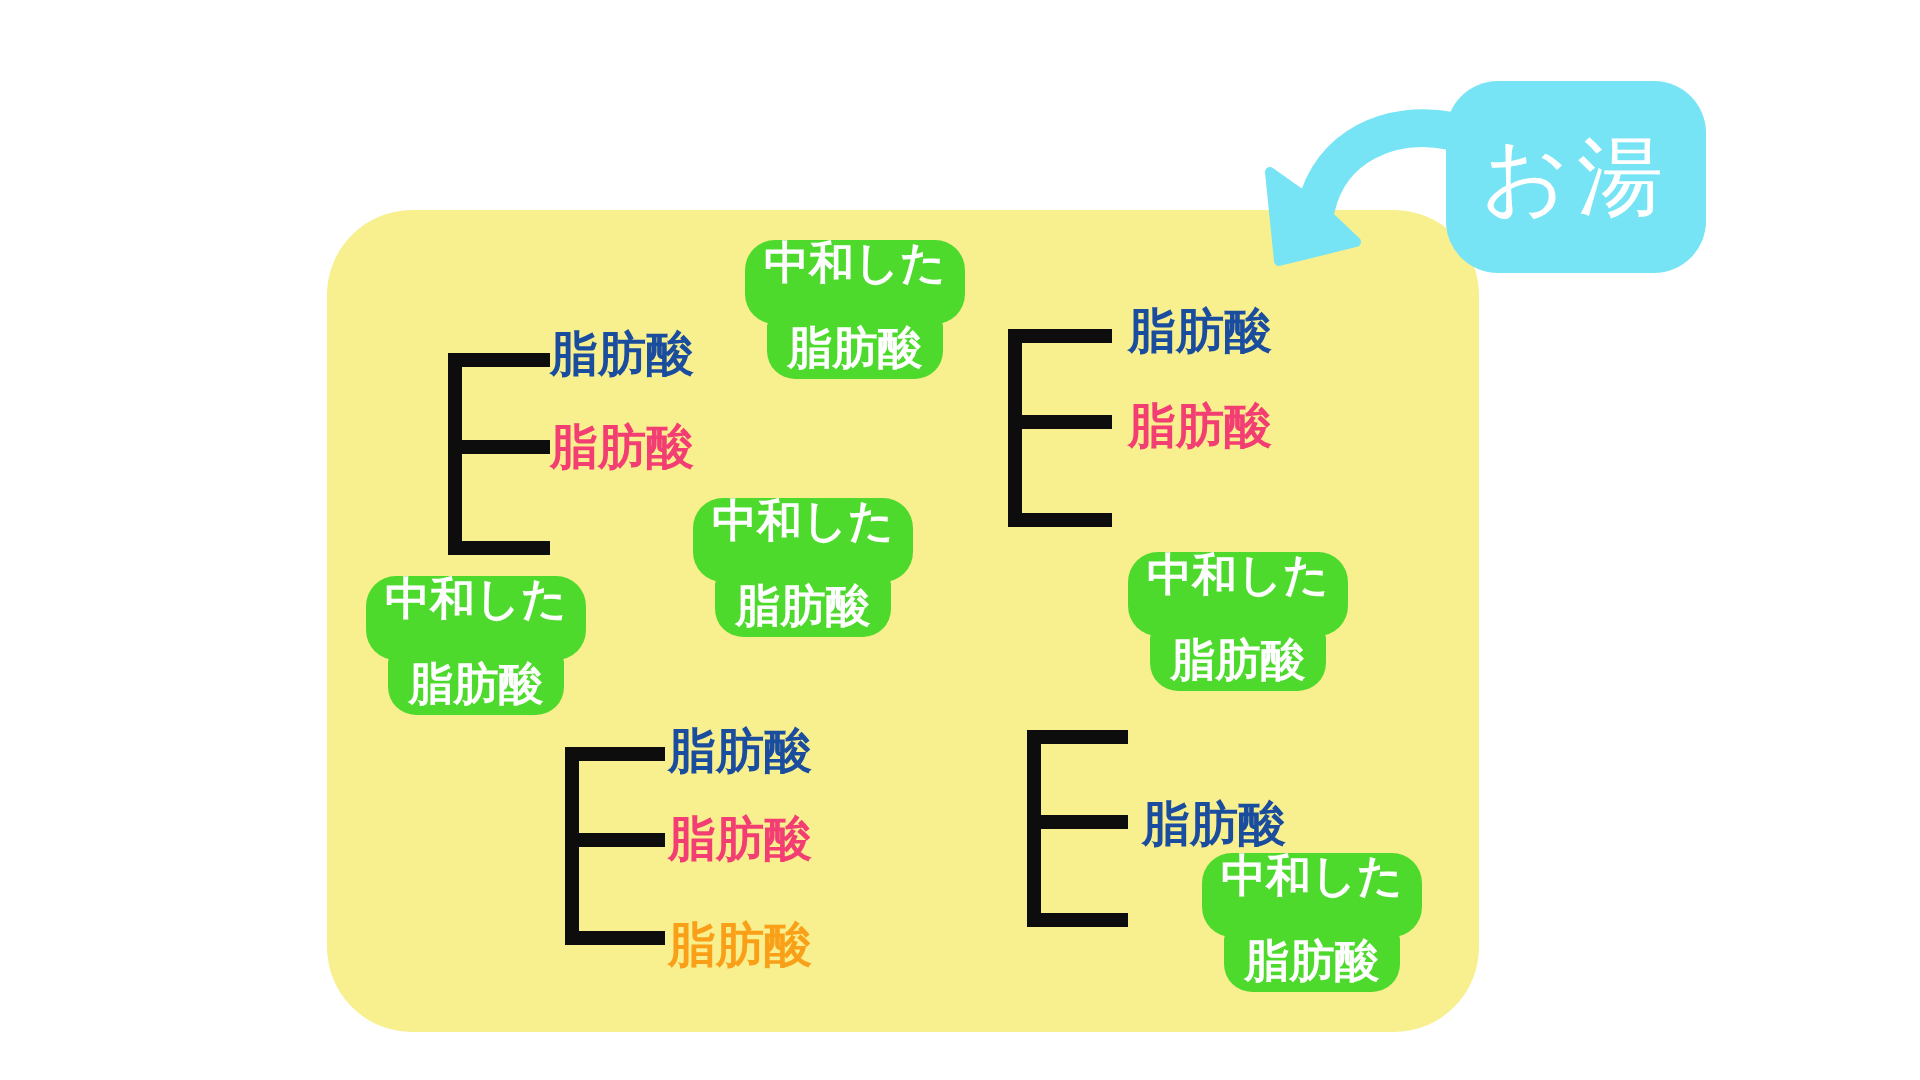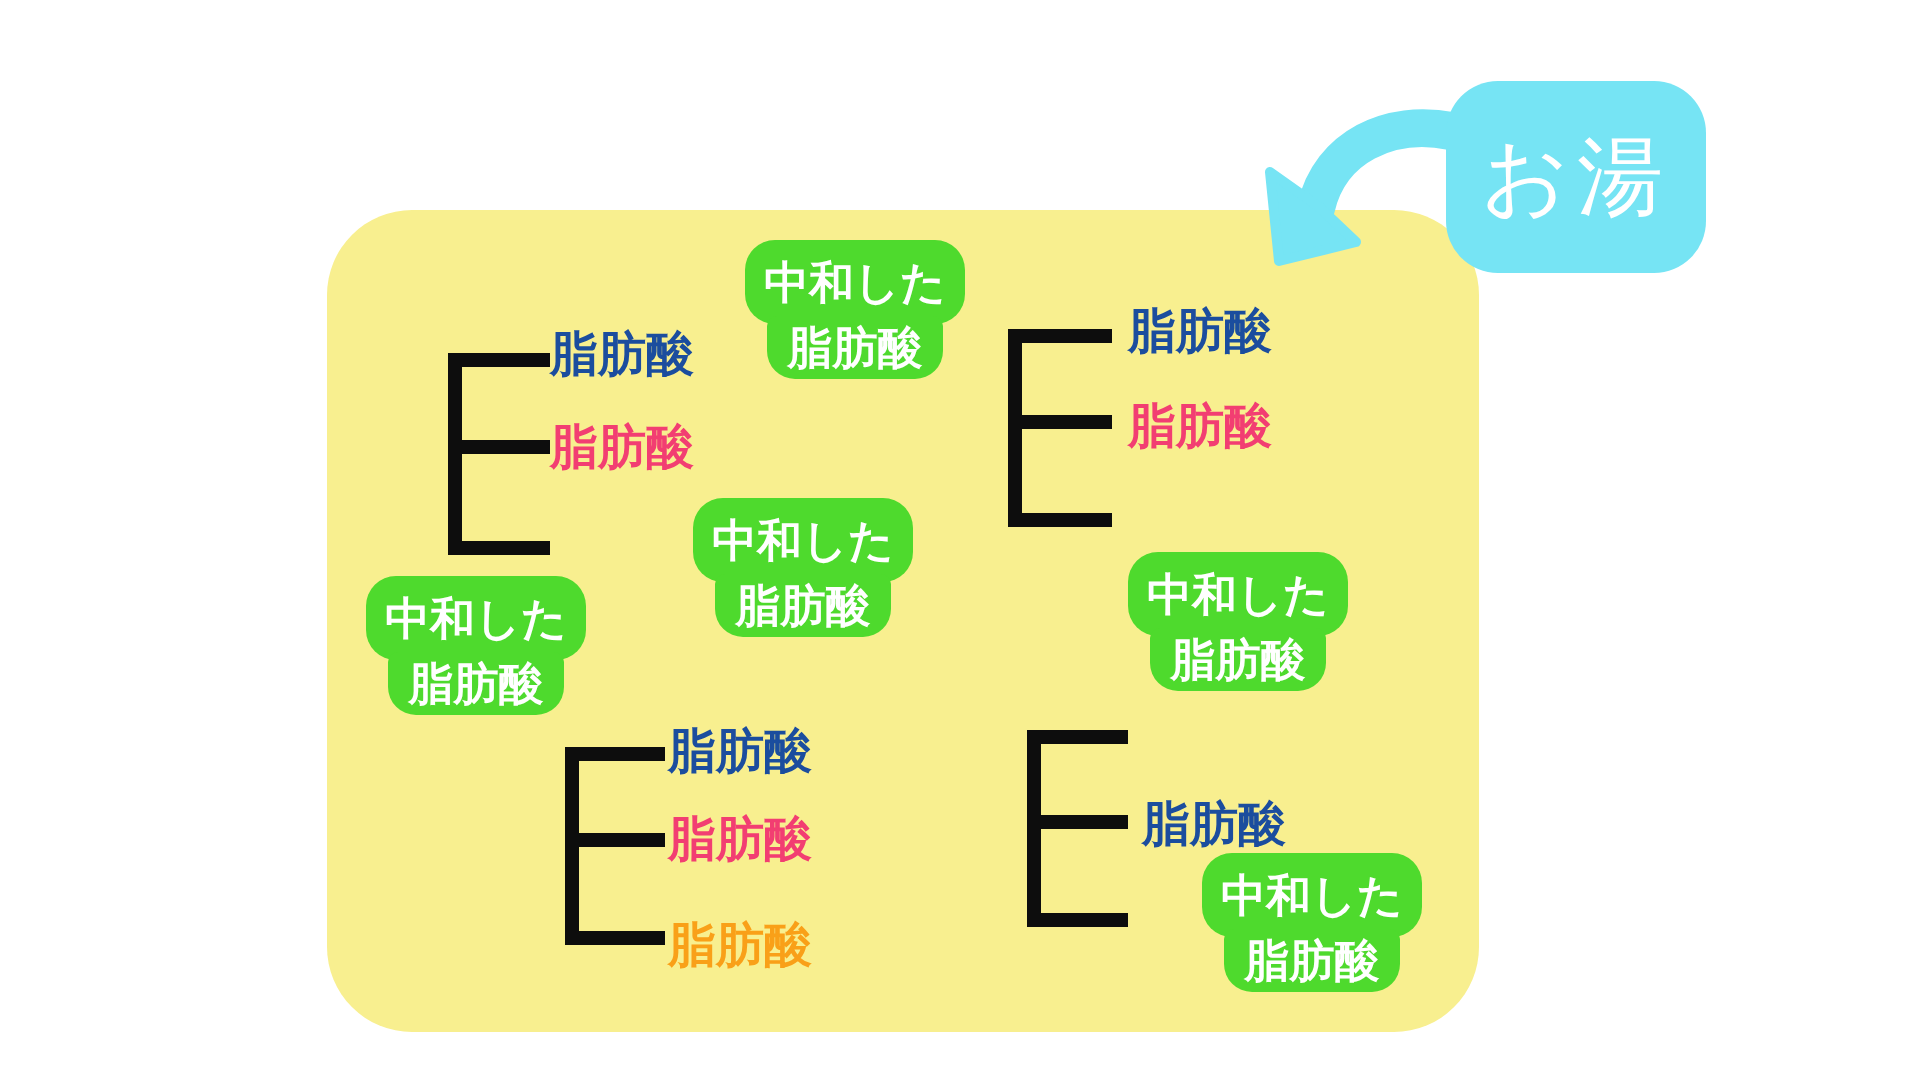--- a/index.html
+++ b/index.html
@@ -62,21 +62,21 @@
   #s2-fa2{left:1128px;top:401px;}
   #s3-fa1{left:668px;top:726px;}
   #s3-fa2{left:668px;top:814px;}
   #s3-fa3{left:668px;top:920px;}
   #s4-fa1{left:1142px;top:799px;}
 
   
   .badge{position:absolute;z-index:2;width:220px;}
   .badge-top{
     width:220px;height:84px;background:#4EDA2D;border-radius:30px;
-    display:flex;align-items:center;justify-content:center;
+    display:flex;align-items:flex-start;justify-content:center;
   }
   .badge-lobe{
     width:176px;height:63px;margin:-8px auto 0;background:#4EDA2D;
     border-radius:10px 10px 28px 28px;
     display:flex;align-items:center;justify-content:center;
   }
   .badge span{
     color:#ffffff;font-size:45px;font-weight:bold;line-height:45px;white-space:nowrap;
   }
   #b1{left:745px;top:240px;}

